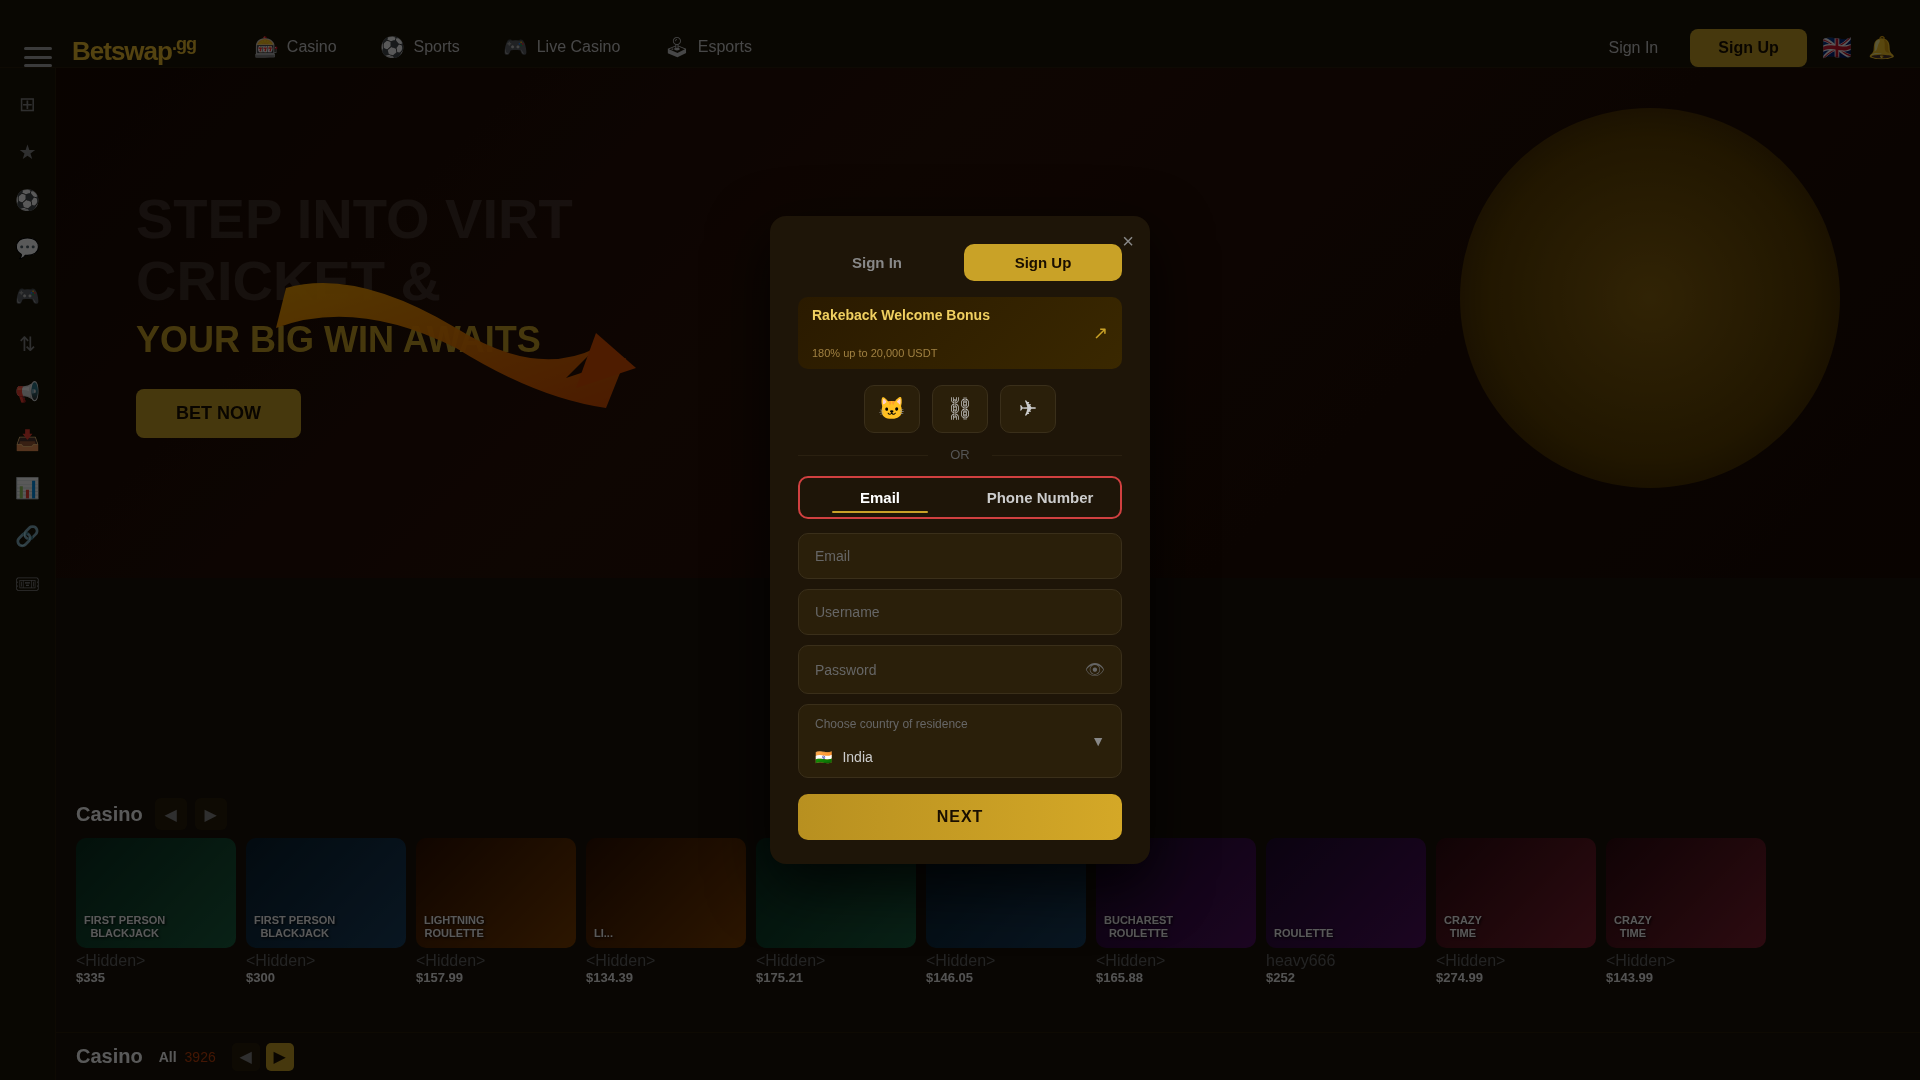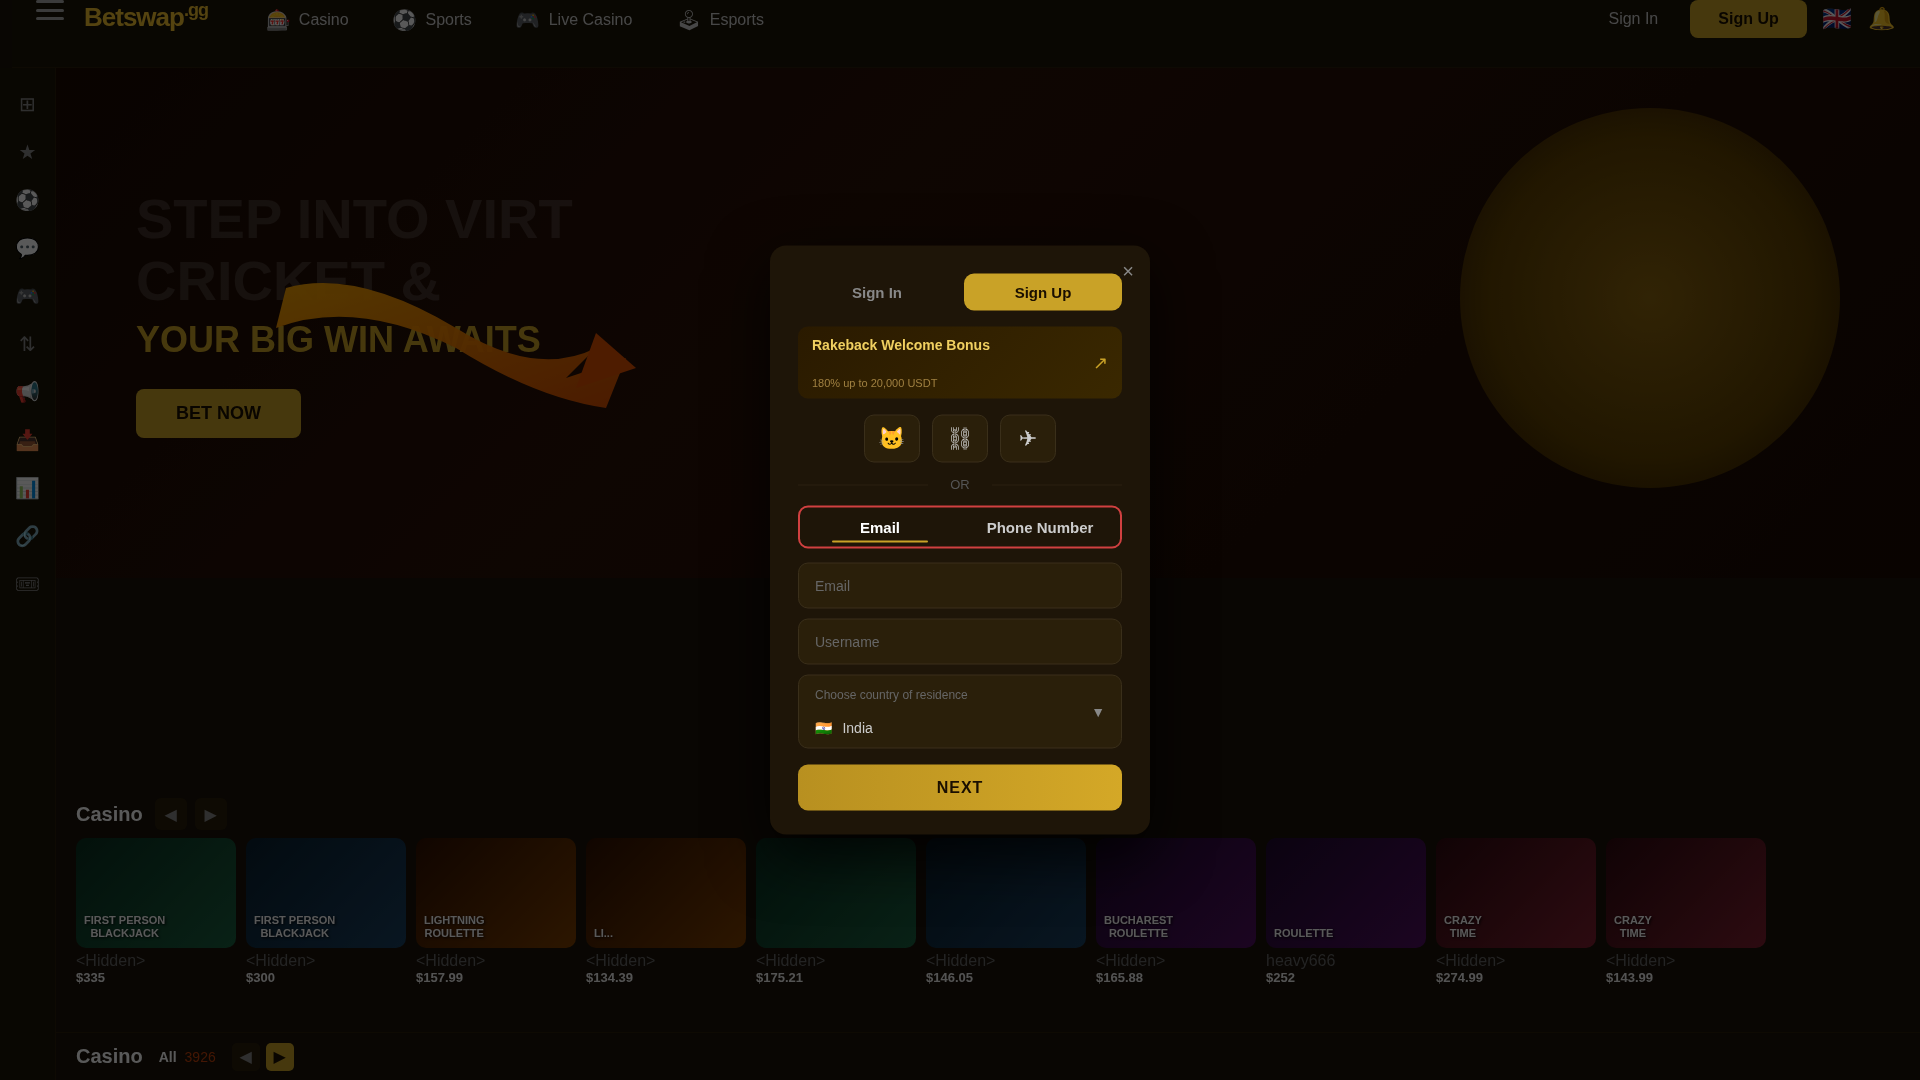--- a/index.html
+++ b/index.html
@@ -13,25 +13,24 @@
       position: relative;
     }
 
     
     .topnav {
       position: absolute;
       top: 0; left: 0; right: 0;
       height: 68px;
       background: #1c1507;
       display: flex;
-      align-items: flex-start;
+      align-items: flex-end;
       padding: 0 24px;
       z-index: 10;
       border-bottom: 1px solid #2a1f0a;
-      margin-left: 12px;
     }
     .hamburger {
       width: 28px; height: 20px;
       display: flex; flex-direction: column; justify-content: space-between;
       cursor: pointer; margin-right: 20px;
     }
     .hamburger span {
       display: block; height: 3px; background: #aaa; border-radius: 2px;
     }
     .logo {
@@ -545,20 +544,24 @@
   <div class="form-field">
     <input type="email" placeholder="Email" style="">
   </div>
 
   
   <div class="form-field">
     <input type="text" placeholder="Username" style="">
   </div>
 
   
+  <div class="form-field">
+    <input type="password" placeholder="Password" style="">
+    <span class="field-eye">👁</span>
+  </div>
 
   
   <div class="country-select">
     <div>
       <span class="country-label">Choose country of residence</span>
       <div class="country-left">
         <span>🇮🇳</span>
         <span class="country-name">India</span>
       </div>
     </div>

